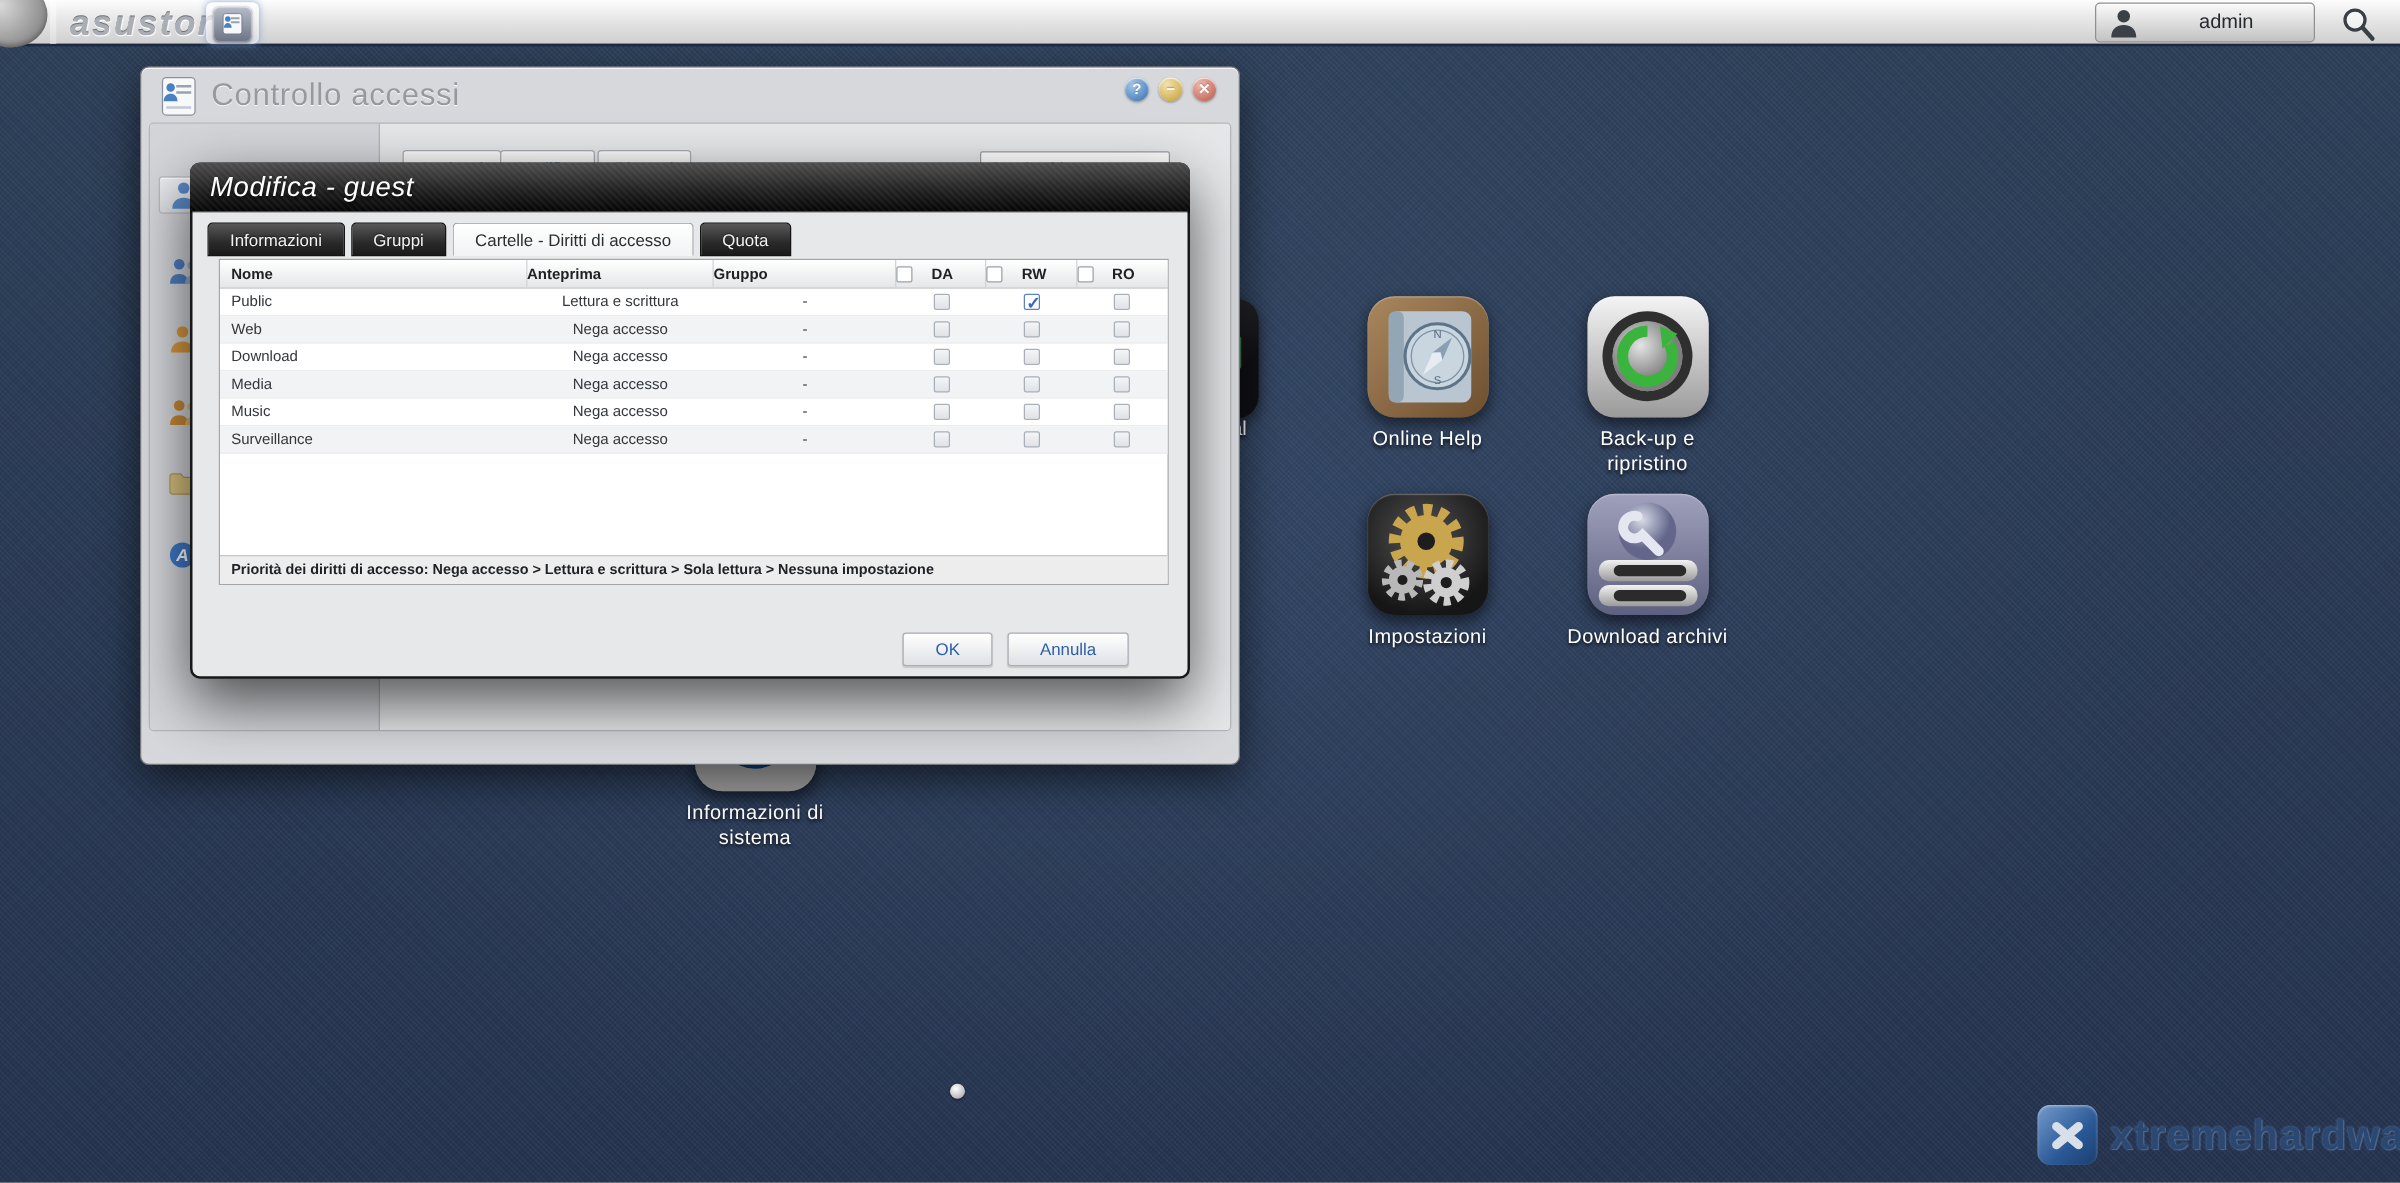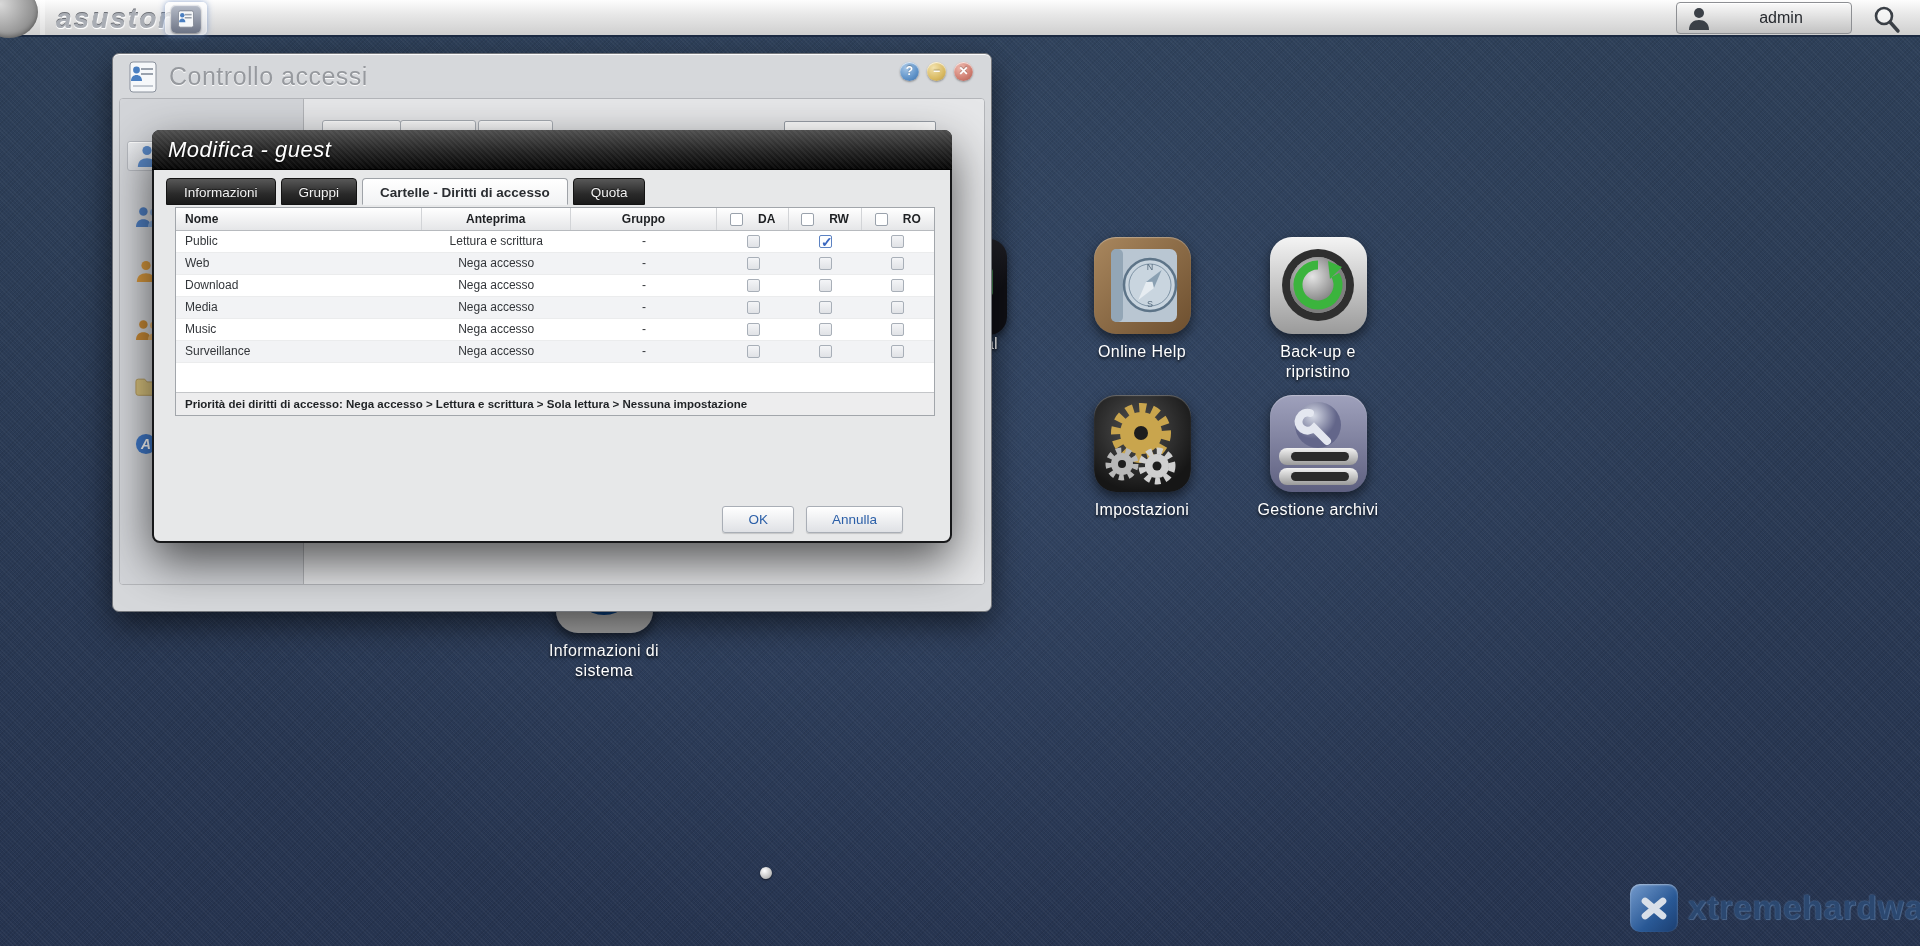--- a/index.html
+++ b/index.html
@@ -112,29 +112,29 @@
   .dlg-title{ position:absolute; left:16px; top:7px; font-size:22px; color:#fff; letter-spacing:.5px;
     text-shadow:0 2px 3px rgba(0,0,0,.8); }
   .dlg-tabs{ position:absolute; left:12px; top:46px; height:27px; display:flex; gap:5px; }
   .tab{
     height:27px; line-height:27px; padding:0 17px; font-size:13.5px; color:#f2f2f2; cursor:pointer;
     background:linear-gradient(#585858,#2a2a2a 60%,#1a1a1a); border:1px solid #141414;
     border-radius:4px 4px 0 0; text-shadow:0 -1px 1px rgba(0,0,0,.6);
   }
   .tab.active{
     background:linear-gradient(#ffffff,#f2f3f4); color:#2a2d31; border-color:#9fa3a8;
-    border-bottom-color:#f2f3f4; text-shadow:none; font-weight:bold;
+    border-bottom-color:#f2f3f4; text-shadow:none; font-weight:normal;
   }
   .grid{
-    position:absolute; left:21px; top:75px; width:760px; height:209px; background:#fff;
+    position:absolute; left:21px; top:75px; width:760px; height:261px; background:#fff;
     border:1px solid #a2a6ab;
   }
   .thead{ display:flex; height:23px; line-height:22px; background:linear-gradient(#ffffff,#e5e6e8);
     border-bottom:1px solid #b7babe; font-size:12px; font-weight:bold; color:#1e2023; }
-  .th{ border-right:1px solid #d2d4d7; display:flex; align-items:center; justify-content:center; gap:5px; }
+  .th{ border-right:1px solid #d2d4d7; display:flex; align-items:center; justify-content:flex-start; gap:5px; }
   .th:last-child{ border-right:none; }
   .tr{ display:flex; height:22px; line-height:21px; font-size:12px; color:#33363a;
     border-bottom:1px solid #ebeced; background:#fff; }
   .tr.odd{ background:#f2f3f5; }
   .td{ display:flex; align-items:center; justify-content:center; }
   .c0{ width:32.4%; justify-content:flex-start; padding-left:9px; }
   .c1{ width:19.7%; } .c2{ width:19.3%; }
   .c3,.c4,.c5{ width:9.53%;gap:15px; }
   .cb{ display:inline-block; width:13px; height:13px; border:1px solid #9aa2ac; border-radius:2px;
     background:#fff; position:relative; }
@@ -258,21 +258,21 @@
               <stop offset="100%" stop-color="#9a9a9a"></stop>
           </linearGradient>
         </defs>
         <path d="M40 18 a9 9 0 1 0 4 15 l13 13" stroke="#e4e7f0" stroke-width="8" fill="none" stroke-linecap="round"></path>
         <rect x="9" y="53" width="79" height="17" rx="8" fill="url(#bay)"></rect>
         <rect x="21" y="57" width="58" height="9" rx="4.5" fill="#2b2b2b"></rect>
         <rect x="9" y="73" width="79" height="17" rx="8" fill="url(#bay)"></rect>
         <rect x="21" y="77" width="58" height="9" rx="4.5" fill="#2b2b2b"></rect>
       </svg>
     </div>
-    <div class="dlabel">Gestione archivi</div>
+    <div class="dlabel">Download archivi</div>
   </div>
 
   <div class="dicon hidden-icon" style="left:524px; top:536px;">
     <div class="tile" style="background:linear-gradient(#ececec,#9e9e9e);">
       <svg width="97" height="97" viewBox="0 0 97 97">
         <circle cx="48" cy="48" r="31" fill="url(#blu)"></circle>
         <defs>
             <radialGradient id="blu" cx="42%" cy="32%">
           <stop offset="0%" stop-color="#53a0e0"></stop>
               <stop offset="100%" stop-color="#0b3f7d"></stop>

